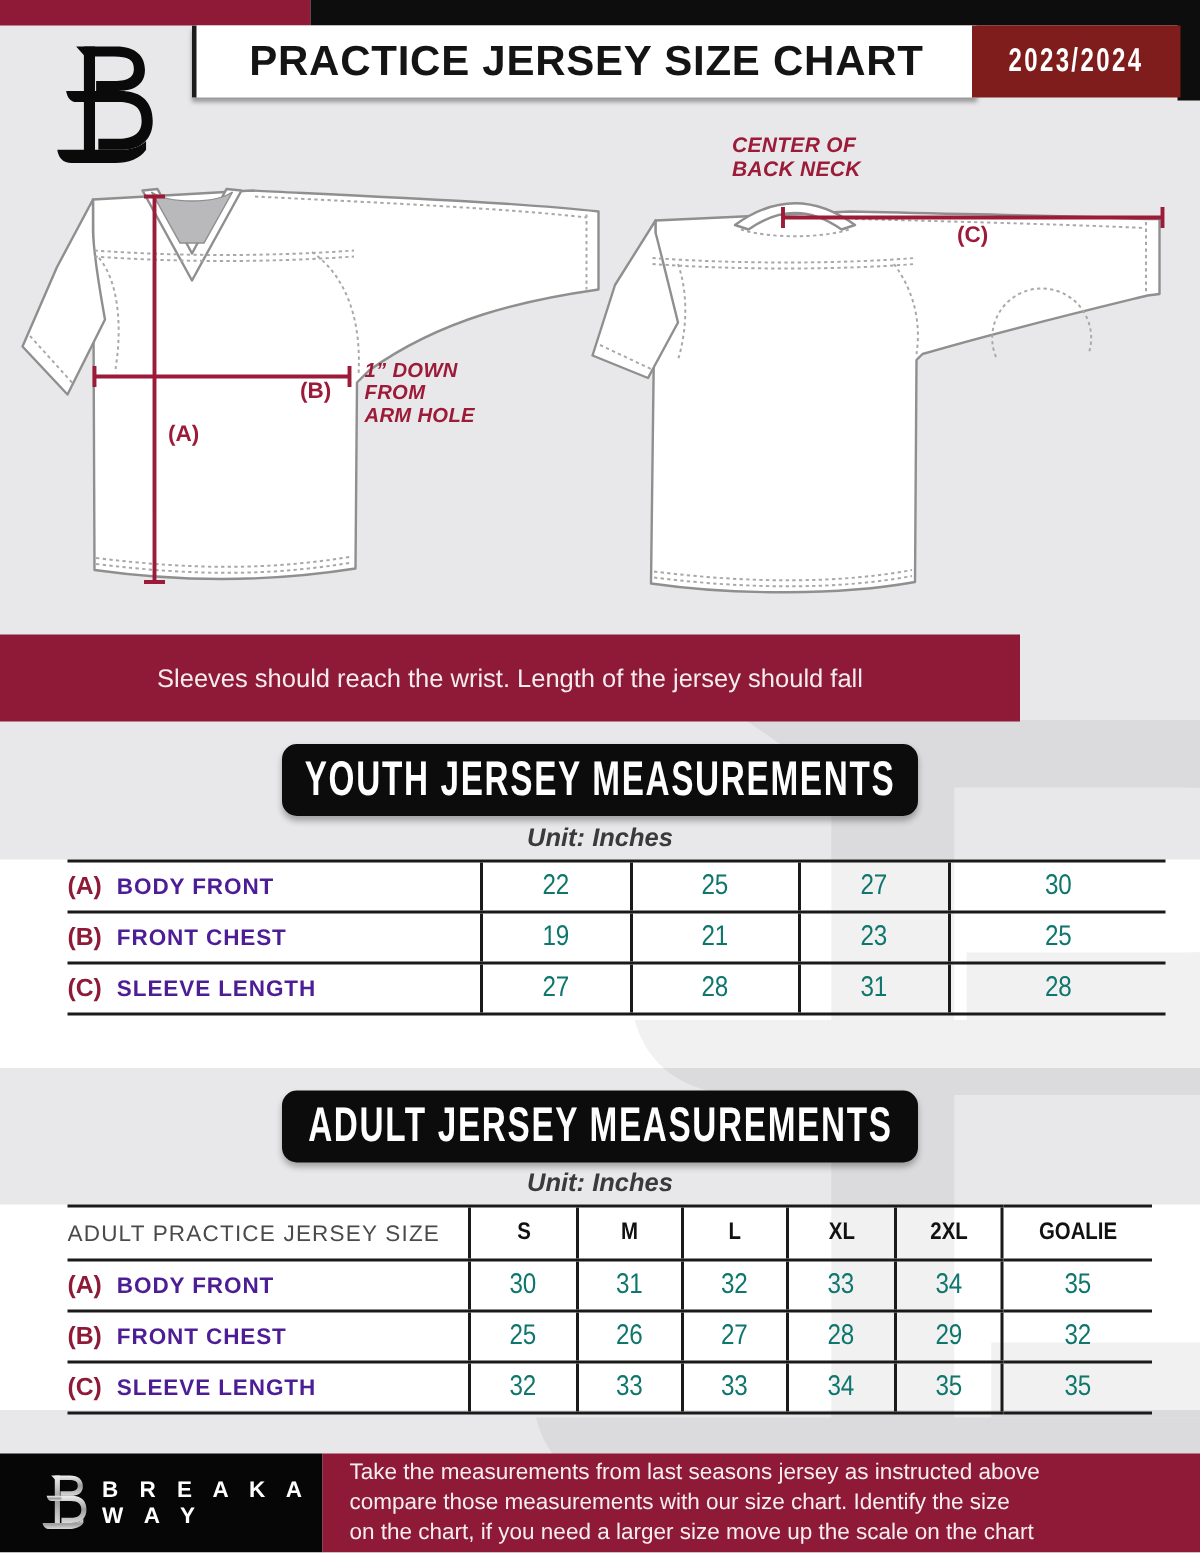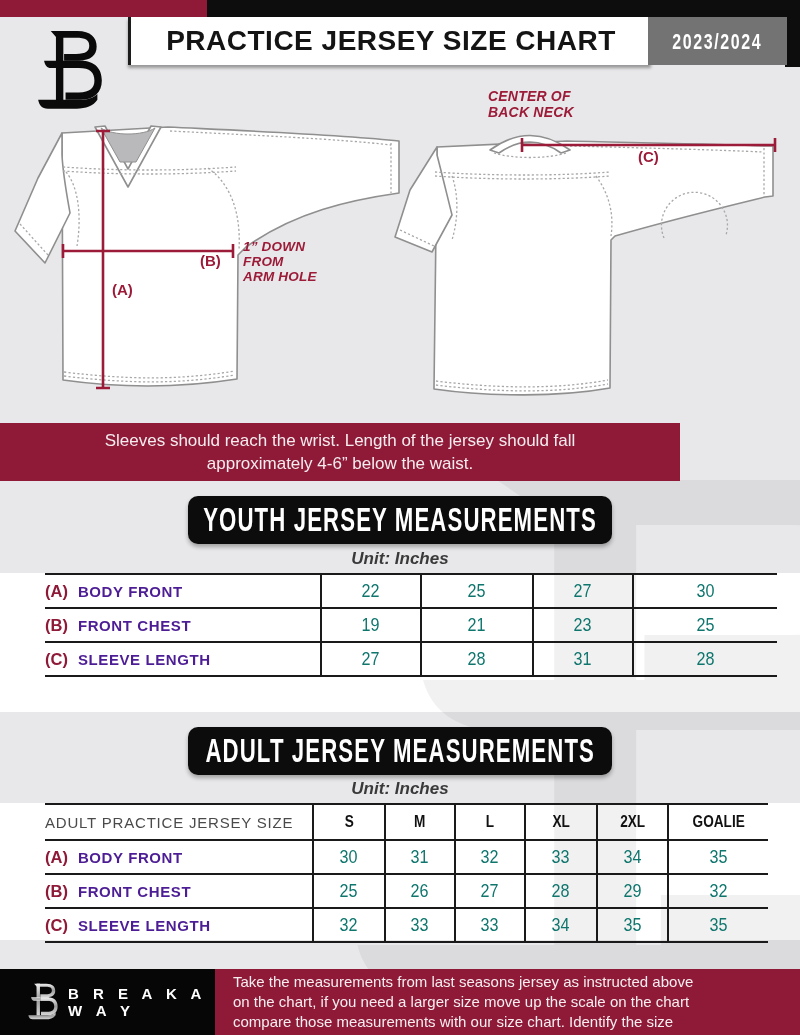--- a/index.html
+++ b/index.html
@@ -8,21 +8,21 @@
   .abs{position:absolute;}
 
   
   .strip-maroon{left:0;top:0;width:207px;height:17px;background:#8e1a38;}
   .strip-black{left:207px;top:0;width:593px;height:17px;background:#0d0d0d;}
   .corner-black{left:785px;top:0;width:15px;height:67px;background:#0d0d0d;}
   .title-box{left:128px;top:17px;width:520px;height:48px;background:#ffffff;
              border-left:3px solid #1c1c1c;box-shadow:0 3px 3px rgba(0,0,0,.35);
              display:flex;align-items:center;justify-content:center;z-index:5;}
   .title-box h1{margin:16px;font-size:28px;font-weight:bold;color:#141414;letter-spacing:.5px;}
-  .season-box{left:648px;top:17px;width:139px;height:48px;background:#737373;
+  .season-box{left:648px;top:17px;width:139px;height:48px;background:#7f1d1d;
               display:flex;align-items:center;justify-content:center;z-index:5;}
   .season-box span{color:#fff;font-size:20px;font-weight:bold;letter-spacing:2px;
                    display:inline-block;transform:scale(.8,1.1);}
   .logo-top{left:33px;top:26px;width:74px;height:90px;z-index:6;}
 
   
   .cond{display:inline-block;transform:scale(.74,1.08);transform-origin:center;white-space:nowrap;}
 
   
   .diagram-svg{left:0;top:85px;z-index:2;}
@@ -176,21 +176,20 @@
   <div class="anno bold" style="left:200px;top:252px">(B)</div>
   <div class="anno ital" style="left:243px;top:239px">
     <div>1” DOWN</div>
     <div>FROM</div>
     <div>ARM HOLE</div>
   </div>
   <div class="anno bold" style="left:112px;top:281px">(A)</div>
 
   <div class="abs notice">
     <div>Sleeves should reach the wrist. Length of the jersey should fall</div>
-    <div>approximately 4-6” below the waist.</div>
   </div>
 
   <div class="abs band" style="top:573px;height:139px"></div>
   <div class="abs pill" style="left:188px;top:496px">
     <span class="cond">YOUTH JERSEY MEASUREMENTS</span>
   </div>
   <div class="abs unit" style="top:549px">Unit: Inches</div>
 
   <table class="size" style="left:45px;top:573px;width:732px">
     <colgroup>
@@ -282,17 +281,17 @@
     </table>
 
   <div class="abs foot-black">
     <svg class="foot-logo" viewBox="0 0 100 120">
         <use href="#bmark" fill="url(#silver)"></use>
       </svg>
     <span class="brand">B R E A K A W A Y</span>
   </div>
   <div class="abs foot-maroon">
     <div>Take the measurements from last seasons jersey as instructed above</div>
+    <div>compare those measurements  with our size chart. Identify the size</div>
     <div>on the chart, if you need a larger size move up the scale on the chart</div>
-    <div>compare those measurements  with our size chart. Identify the size</div>
   </div>
 
 </div>
 
 </body></html>

